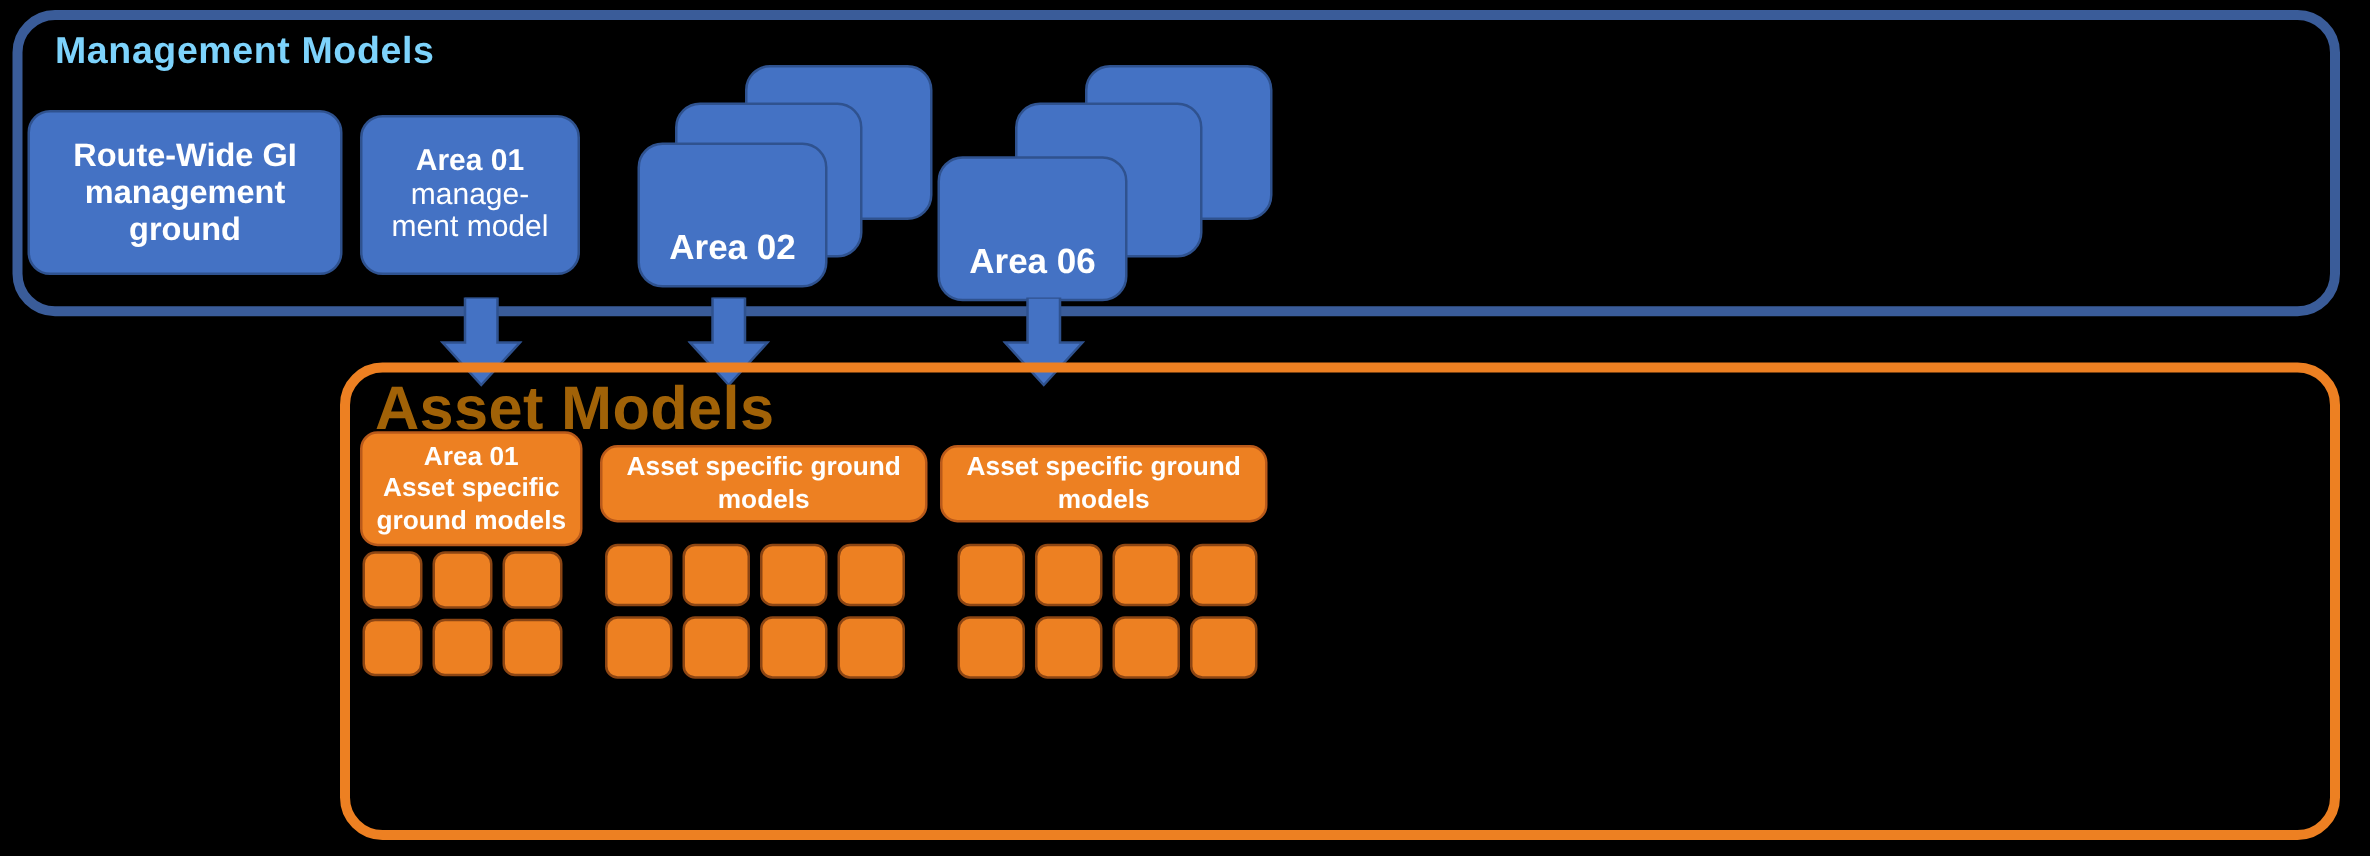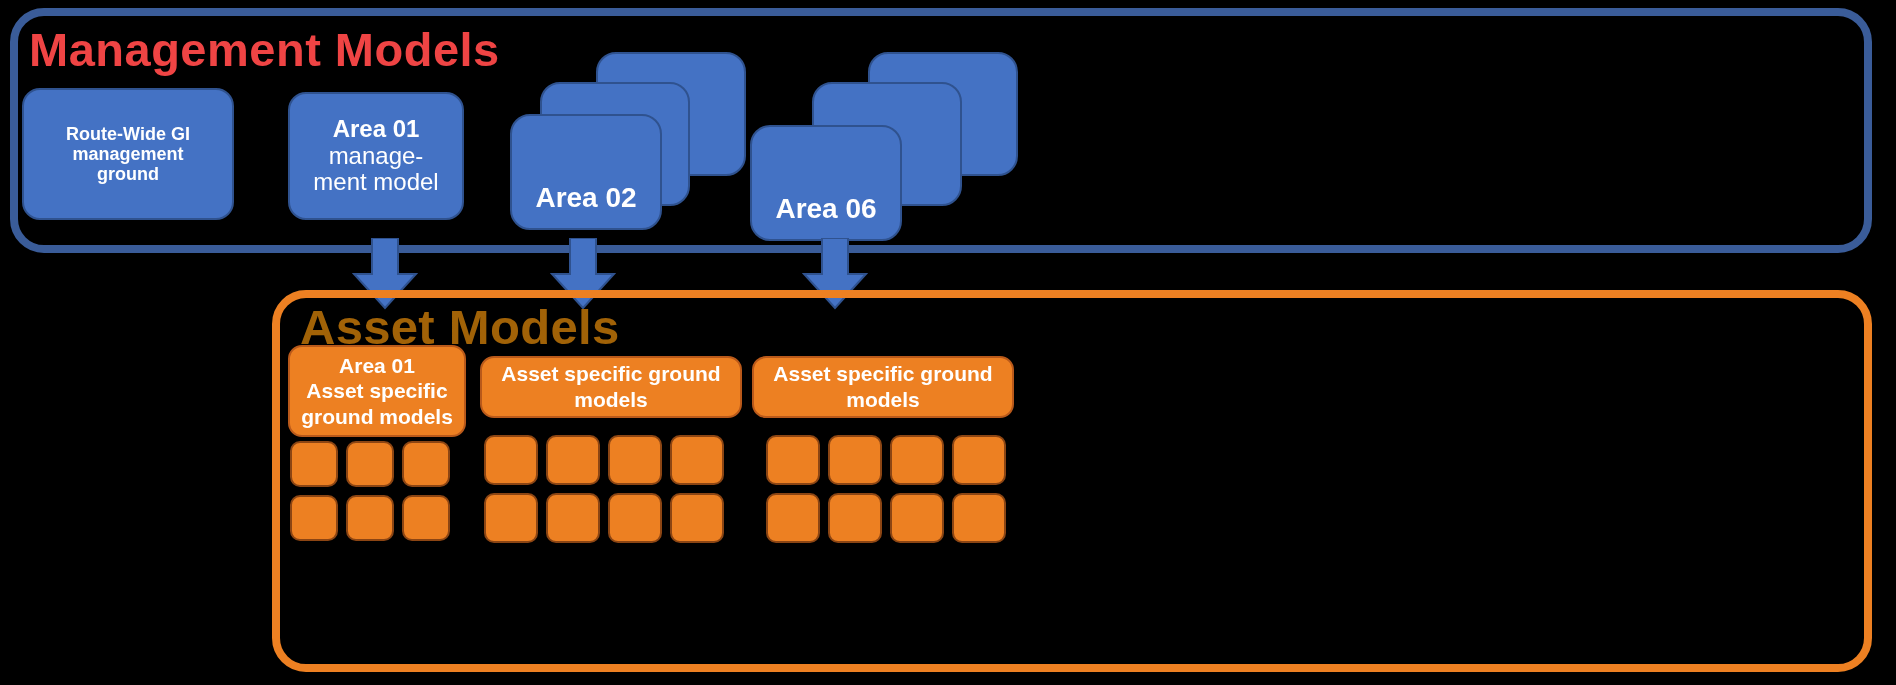--- a/index.html
+++ b/index.html
@@ -17,34 +17,34 @@
     border:8px solid #3A5C99;
   }
   #asset-panel{
     left:272px;top:290px;width:1600px;height:382px;
     border:8px solid #ED8022;
   }
 
   .panel-title{
     position:absolute;font-weight:bold;white-space:nowrap;line-height:1;
   }
-  #mgmt-title{left:29px;top:26px;font-size:47px;color:#ef4444;letter-spacing:.5px;}
+  #mgmt-title{left:44px;top:26px;font-size:30px;color:#7dd3fc;letter-spacing:.5px;}
   #asset-title{left:300px;top:303px;font-size:49px;color:#a16207;letter-spacing:.3px;}
 
   
   .bluecard{
     position:absolute;box-sizing:border-box;
     background:#4472C4;border:2px solid #2F528F;border-radius:18px;
     color:#fff;display:flex;align-items:center;justify-content:center;
     text-align:center;line-height:1.12;
   }
   .bluecard .t1{font-weight:bold;}
   .bluecard .t2{font-weight:normal;}
 
-  #card-routewide{left:22px;top:88px;width:212px;height:132px;font-size:18px;font-weight:bold;}
+  #card-routewide{left:22px;top:88px;width:252px;height:132px;font-size:26px;font-weight:bold;}
   #card-area01{left:288px;top:92px;width:176px;height:128px;font-size:24px;}
 
   
   #grpA{position:absolute;left:478px;top:52px;width:268px;height:178px;}
   #grpA .c3{left:118px;top:0px;width:150px;height:124px;}
   #grpA .c2{left:62px;top:30px;width:150px;height:124px;}
   #grpA .c1{left:0px;top:62px;width:152px;height:116px;margin-left:32px;}
 
   
   #grpB{position:absolute;left:750px;top:52px;width:268px;height:178px;}

